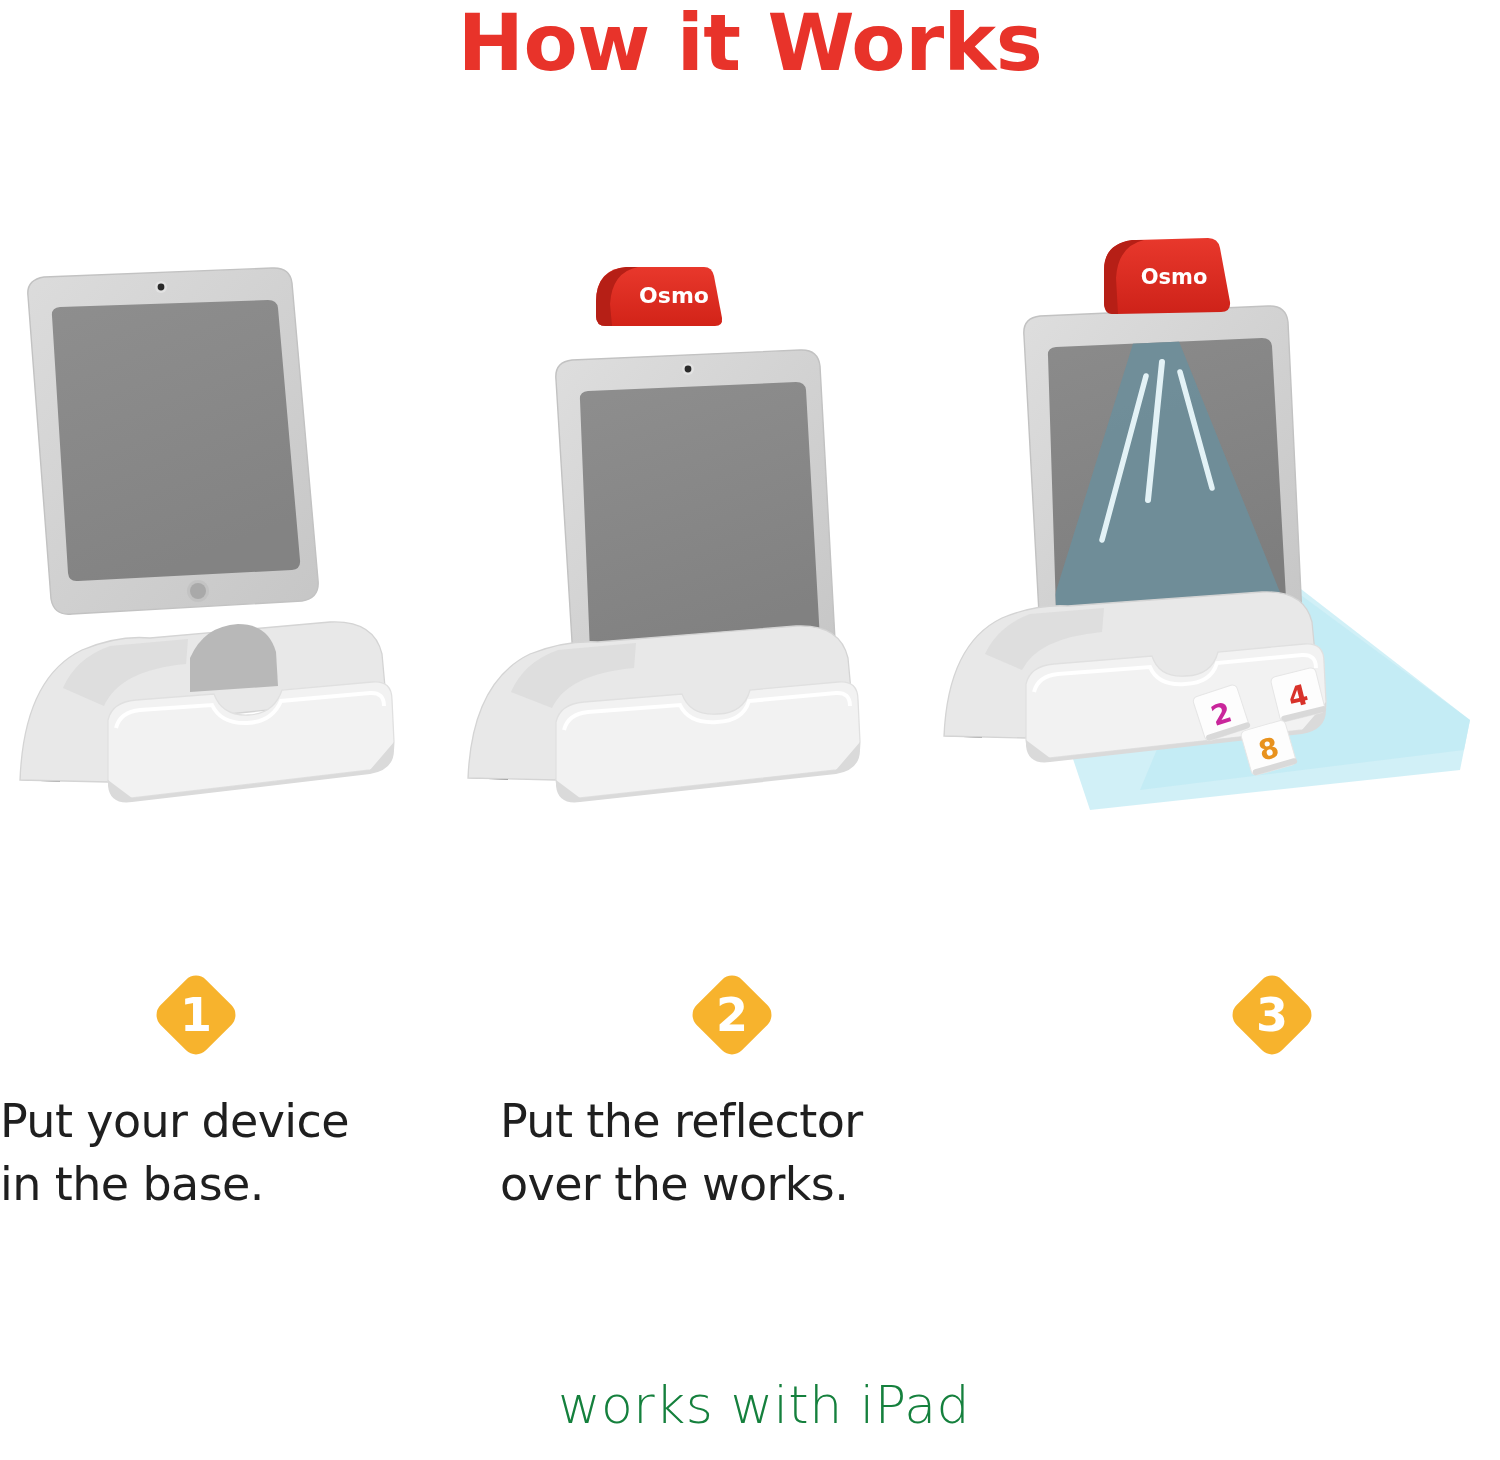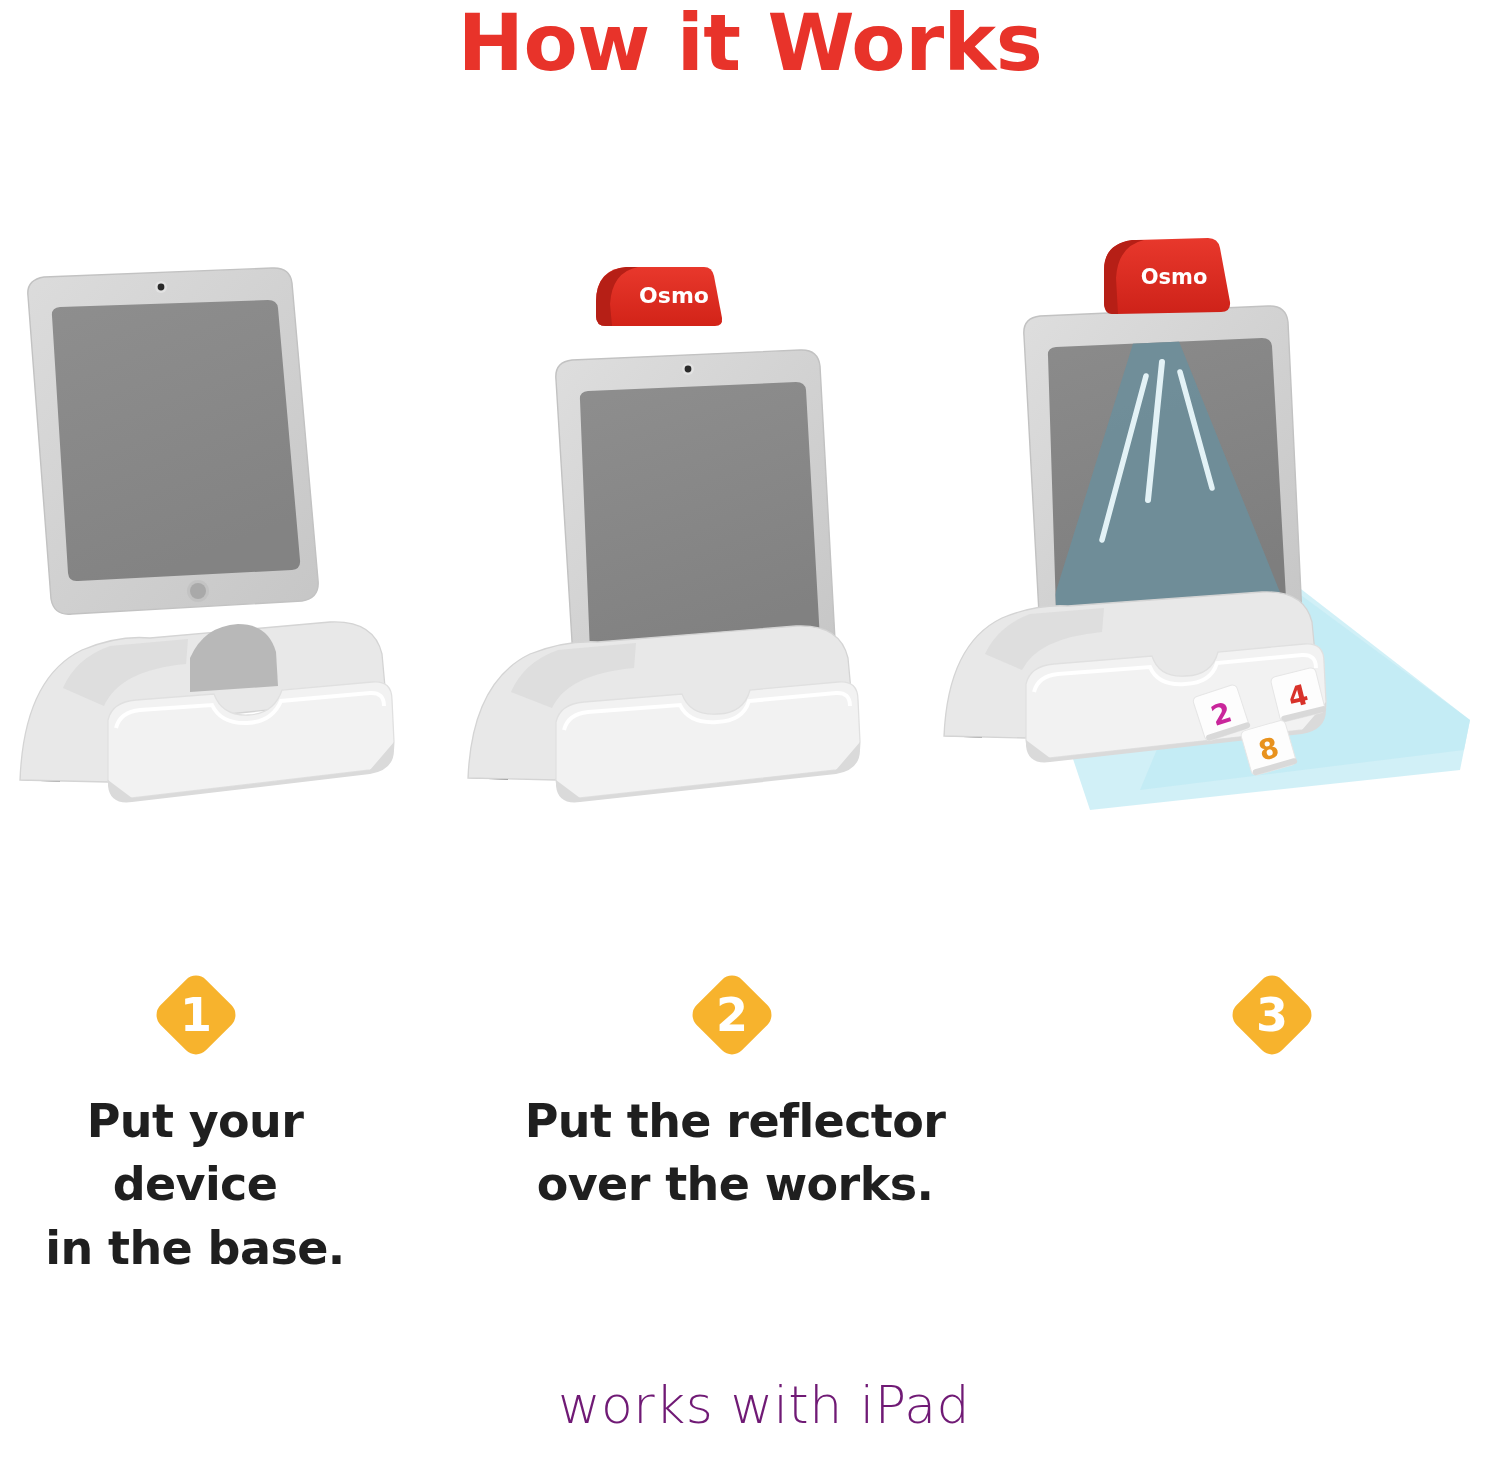--- a/index.html
+++ b/index.html
@@ -92,42 +92,41 @@
     top: 1090px;
     left: 0;
     width: 1500px;
     height: 170px;
   }
   .caption {
     position: absolute;
     top: 0;
     font-family: "DejaVu Sans", sans-serif;
     font-size: 46px;
-    font-weight: bold;
+    font-weight: normal;
     color: #1F1F1F;
     line-height: 1.38;
-    text-align: center;
     letter-spacing: -0.6px;
     white-space: pre-line;
   }
   #caption-1 { left:  0px;   width: 390px; }
   #caption-2 { left: 500px;  width: 470px; }
   #caption-3 { left: 1075px; width: 420px; }
 
   
   .footer {
     position: absolute;
     top: 1375px;
     left: 0;
     width: 1500px;
     text-align: center;
     font-family: "DejaVu Sans", sans-serif;
     font-size: 52px;
     font-weight: 300;
-    color: #701a75;
+    color: #15803d;
     letter-spacing: 0.5px;
     padding-left: 28px;
   }
 </style>
 </head>
 <body>
 
 <div id="page">
 
   <div class="title">How it Works</div>

